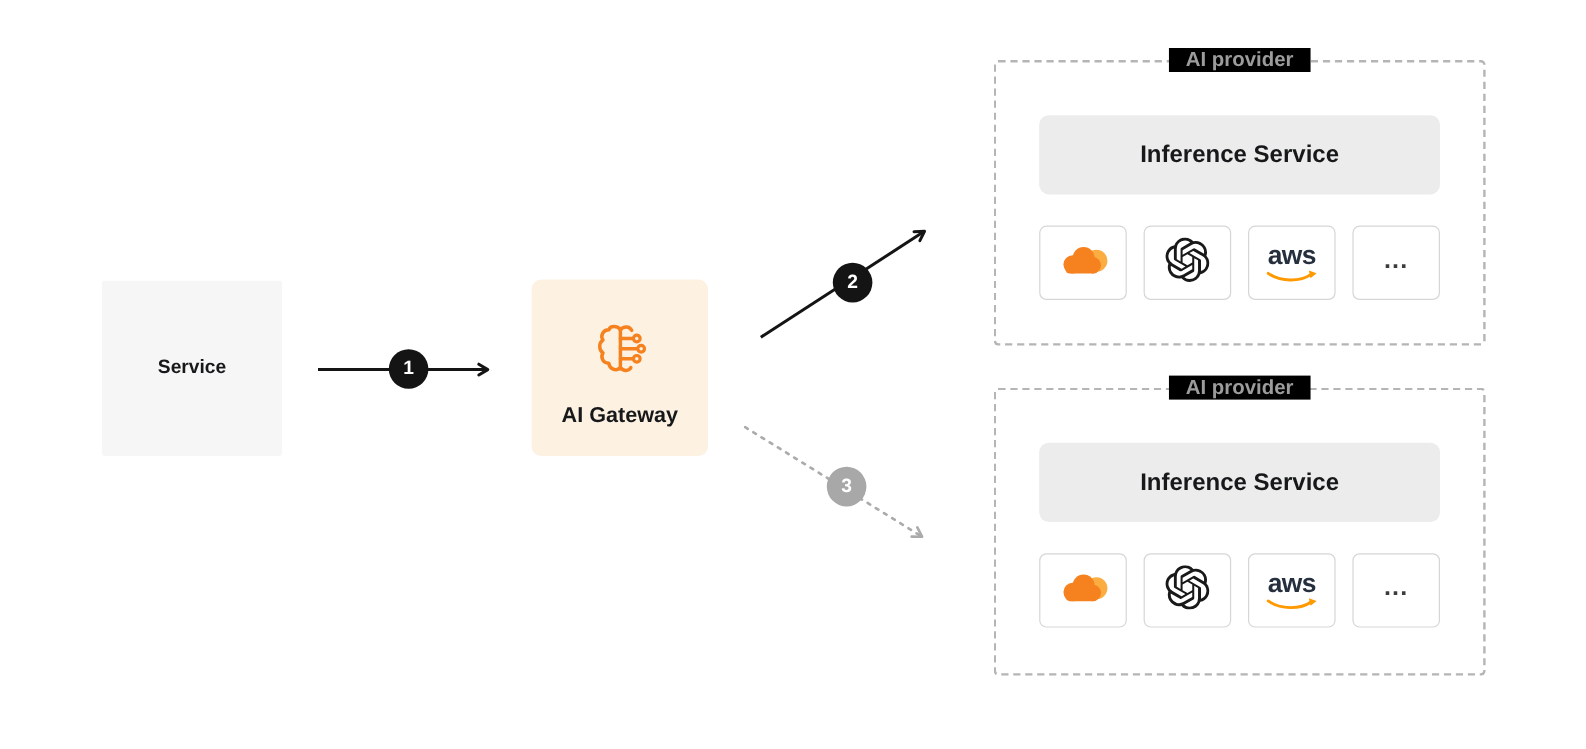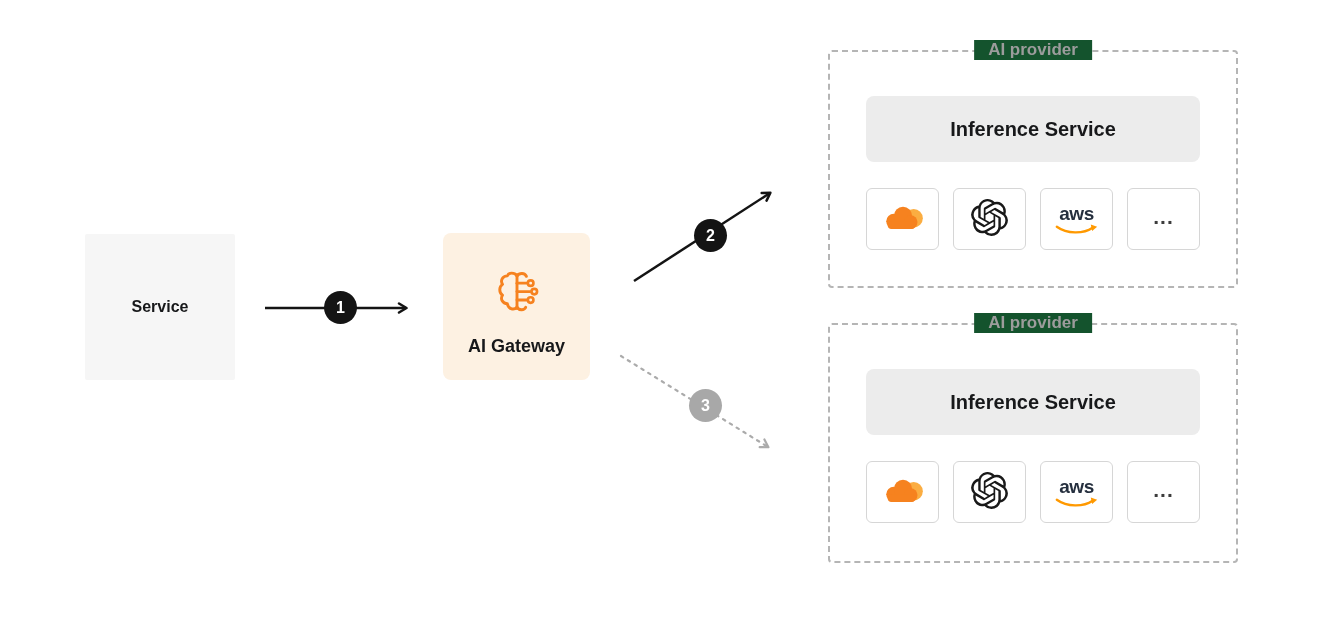--- a/index.html
+++ b/index.html
@@ -20,32 +20,32 @@
 
   .badge { position: absolute; width: 33px; height: 33px; border-radius: 50%; display: flex; align-items: center;
            justify-content: center; color: #ffffff; font-weight: 700; font-size: 16px; }
   .badge-1 { left: 324px; top: 291px; background: #141414; }
   .badge-2 { left: 694px; top: 219px; background: #141414; }
   .badge-3 { left: 689px; top: 389px; background: #a8a8a8; }
 
   .provider { position: absolute; left: 828px; width: 410px; border: 2px dashed #b5b5b5; border-radius: 4px; background: #ffffff; }
   .provider-1 { top: 50px; height: 238px; }
   .provider-2 { top: 323px; height: 240px; }
-  .provider-title { position: absolute; top: -12px; left: 50%; transform: translateX(-50%); background: #14532d;
+  .provider-title { position: absolute; top: -12px; left: 50%; transform: translateX(-50%); background: #000000;
                     padding: 0 14px; color: #9c9c9c; font-weight: 600; font-size: 17px; white-space: nowrap; }
 
   .inference { position: absolute; left: 36px; right: 36px; top: 44px; height: 66px; background: #ececec;
                border-radius: 8px; display: flex; align-items: center; justify-content: center; }
   .inference .inference-label { font-weight: 700; font-size: 20px; color: #17181a; }
 
   .logo-row { position: absolute; left: 36px; right: 36px; top: 136px; height: 62px; display: flex; justify-content: space-between; }
   .logo-tile { width: 73px; height: 62px; border: 1px solid #d6d6d6; border-radius: 6px; background: #ffffff;
                display: flex; flex-direction: column; align-items: center; justify-content: center; }
   .aws-wrap { display: flex; flex-direction: column; align-items: center; gap: 1px; }
-  .aws-text { font-weight: 800; font-size: 19px; color: #252f3e; line-height: 1; letter-spacing: -0.5px; }
+  .aws-text { font-weight: 800; font-size: 22px; color: #252f3e; line-height: 1; letter-spacing: -0.5px; }
   .ellipsis-text { font-size: 21px; color: #3c3c3c; font-weight: 700; letter-spacing: 1px; line-height: 1; padding-bottom: 6px; }
 </style>
 </head>
 <body>
 
 <div class="canvas">
 
   <svg class="arrows" viewBox="0 0 1322 624">
     <defs>
       <marker id="chev-black" markerWidth="14" markerHeight="14" refX="9" refY="6" orient="auto" markerUnits="userSpaceOnUse">

